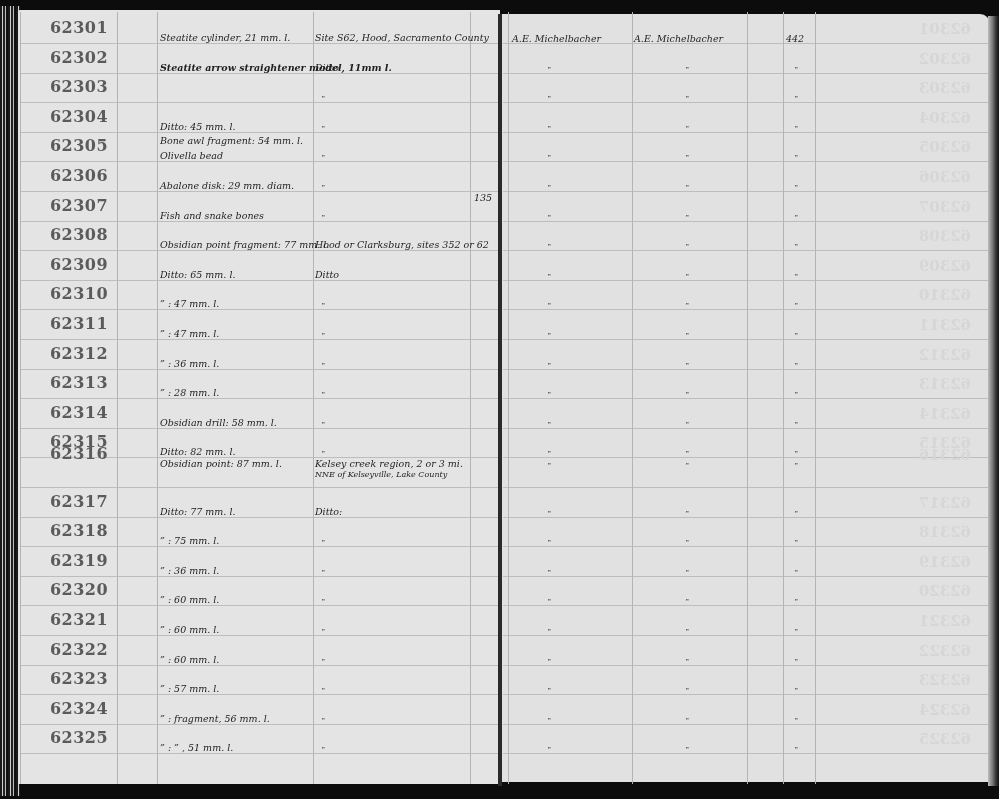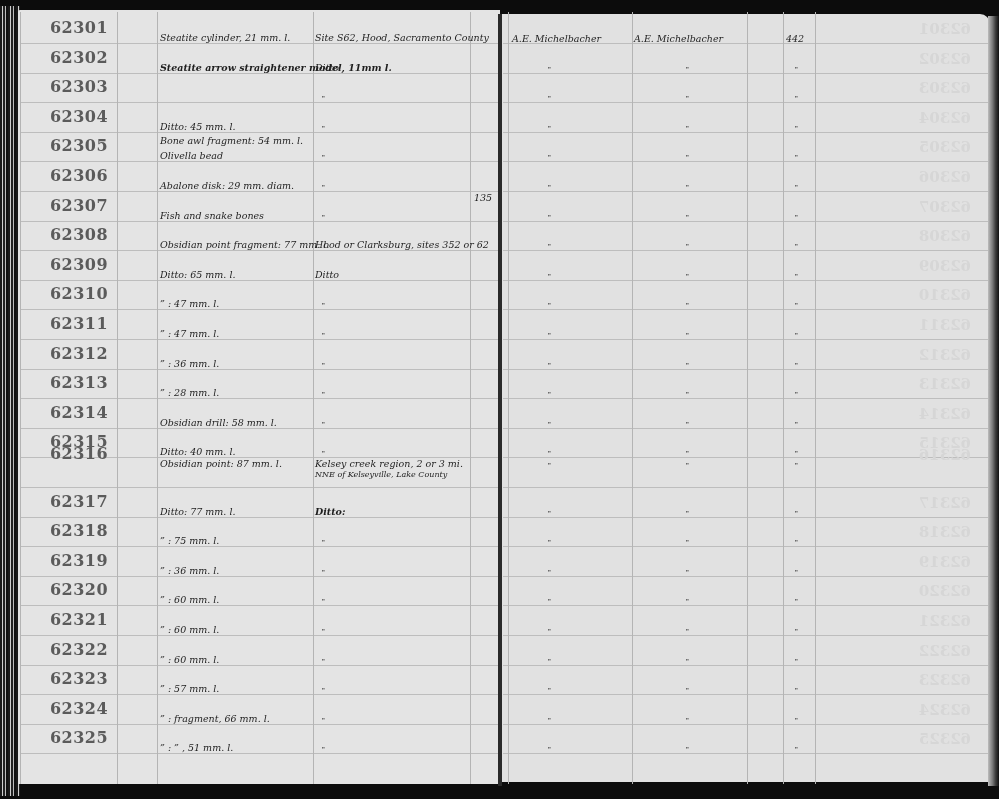--- a/index.html
+++ b/index.html
@@ -221,41 +221,41 @@
         <div class="num" style="top: 3px;">62314</div>
         <div class="hand" style="left: 160px; top: 17px;">Obsidian drill: 58 mm. l.</div>
         <div class="ditto" style="left: 322px; top: 20px;">”</div>
         <div class="ditto" style="left: 548px; top: 20px;">”</div>
         <div class="ditto" style="left: 686px; top: 20px;">”</div>
         <div class="ditto" style="left: 795px; top: 20px;">”</div>
         <div class="ghost" style="top: 5px;">62314</div>
       </div>
       <div class="row" style="top: 429.4px;">
         <div class="num" style="top: 3px;">62315</div>
-        <div class="hand" style="left: 160px; top: 17px;">Ditto: 40 mm. l.</div>
+        <div class="hand" style="left: 160px; top: 17px;">Ditto: 82 mm. l.</div>
         <div class="ditto" style="left: 322px; top: 20px;">”</div>
         <div class="ditto" style="left: 548px; top: 20px;">”</div>
         <div class="ditto" style="left: 686px; top: 20px;">”</div>
         <div class="ditto" style="left: 795px; top: 20px;">”</div>
         <div class="ghost" style="top: 5px;">62315</div>
       </div>
       <div class="row" style="top: 441px;">
         <div class="num" style="top: 3px;">62316</div>
         <div class="hand" style="left: 160px; top: 17px; font-style: italic;">Obsidian point: 87 mm. l.</div>
         <div class="hand" style="left: 315px; top: 17px;">Kelsey creek region, 2 or 3 mi.</div>
         <div class="hand" style="left: 315px; top: 29px; font-size: 8px;">NNE of Kelseyville, Lake County</div>
         <div class="ditto" style="left: 548px; top: 20px;">”</div>
         <div class="ditto" style="left: 686px; top: 20px;">”</div>
         <div class="ditto" style="left: 795px; top: 20px;">”</div>
         <div class="ghost" style="top: 5px;">62316</div>
       </div>
       <div class="row" style="top: 488.6px;">
         <div class="num" style="top: 3px;">62317</div>
         <div class="hand" style="left: 160px; top: 17px;">Ditto: 77 mm. l.</div>
-        <div class="hand" style="left: 315px; top: 17px; font-weight: bold;">Ditto:</div>
+        <div class="hand" style="left: 315px; top: 17px;">Ditto:</div>
         <div class="ditto" style="left: 548px; top: 20px;">”</div>
         <div class="ditto" style="left: 686px; top: 20px;">”</div>
         <div class="ditto" style="left: 795px; top: 20px;">”</div>
         <div class="ghost" style="top: 5px;">62317</div>
       </div>
       <div class="row" style="top: 518.2px;">
         <div class="num" style="top: 3px;">62318</div>
         <div class="hand" style="left: 160px; top: 17px;">” : 75 mm. l.</div>
         <div class="ditto" style="left: 322px; top: 20px;">”</div>
         <div class="ditto" style="left: 548px; top: 20px;">”</div>
@@ -303,21 +303,21 @@
         <div class="num" style="top: 3px;">62323</div>
         <div class="hand" style="left: 160px; top: 17px;">” : 57 mm. l.</div>
         <div class="ditto" style="left: 322px; top: 20px;">”</div>
         <div class="ditto" style="left: 548px; top: 20px;">”</div>
         <div class="ditto" style="left: 686px; top: 20px;">”</div>
         <div class="ditto" style="left: 795px; top: 20px;">”</div>
         <div class="ghost" style="top: 5px;">62323</div>
       </div>
       <div class="row" style="top: 695.8px;">
         <div class="num" style="top: 3px;">62324</div>
-        <div class="hand" style="left: 160px; top: 17px;">” : fragment, 66 mm. l.</div>
+        <div class="hand" style="left: 160px; top: 17px;">” : fragment, 56 mm. l.</div>
         <div class="ditto" style="left: 322px; top: 20px;">”</div>
         <div class="ditto" style="left: 548px; top: 20px;">”</div>
         <div class="ditto" style="left: 686px; top: 20px;">”</div>
         <div class="ditto" style="left: 795px; top: 20px;">”</div>
         <div class="ghost" style="top: 5px;">62324</div>
       </div>
       <div class="row" style="top: 725.4px;">
         <div class="num" style="top: 3px;">62325</div>
         <div class="hand" style="left: 160px; top: 17px;">” :  ”   , 51 mm. l.</div>
         <div class="ditto" style="left: 322px; top: 20px;">”</div>

